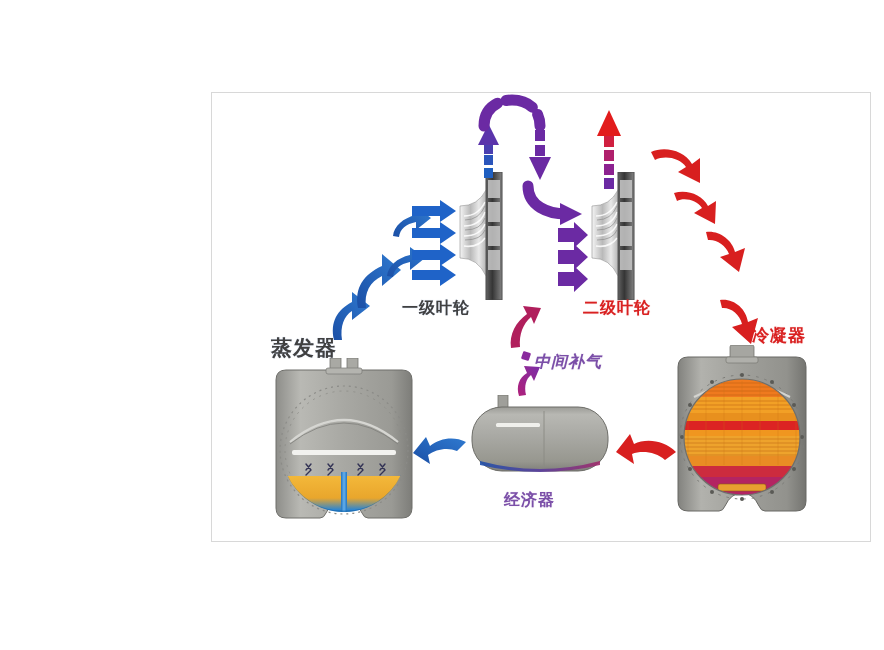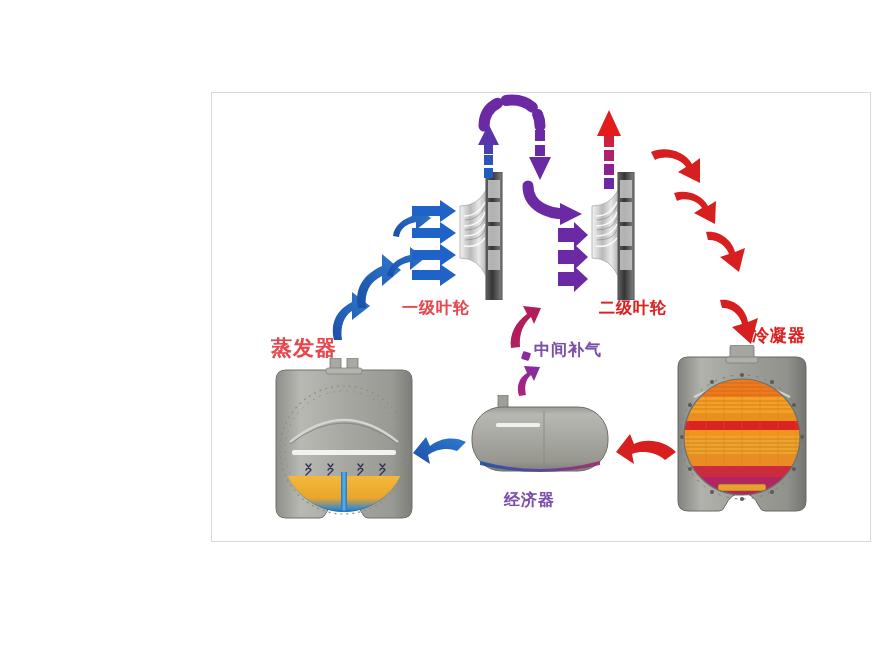--- a/index.html
+++ b/index.html
@@ -7,30 +7,30 @@
        font-family:"DejaVu Sans","Liberation Sans",sans-serif;}
   #stage{position:relative;width:884px;height:650px;background:#ffffff;}
 
   
   #frame{position:absolute;left:211px;top:92px;width:660px;height:450px;
          background:#ffffff;border:1px solid #d8d8d8;box-sizing:border-box;}
 
   
   .label{position:absolute;font-weight:bold;white-space:nowrap;
          letter-spacing:1px;}
-  .lbl-blue{color:#ef4444;text-shadow:0 0 1px rgba(63,111,196,.35);}
+  .lbl-blue{color:#404040;text-shadow:0 0 1px rgba(63,111,196,.35);}
   .lbl-red{color:#d92121;text-shadow:0 0 1px rgba(217,33,33,.35);}
   .lbl-purple{color:#7b4fa8;text-shadow:0 0 1px rgba(123,79,168,.35);}
 
   #label-evaporator{left:271px;top:334px;font-size:21px;}
   #label-stage1{left:402px;top:298px;font-size:16px;}
-  #label-stage2{left:599px;top:298px;font-size:16px;}
+  #label-stage2{left:583px;top:298px;font-size:16px;}
   #label-condenser{left:752px;top:324px;font-size:17px;}
   #label-economizer{left:504px;top:490px;font-size:16px;text-align:right;}
-  #label-injection{left:534px;top:340px;font-size:16px;}
+  #label-injection{left:534px;top:352px;font-size:16px;font-style:italic;}
 
   
   .vessel{position:absolute;}
   .vessel svg{display:block;}
 
   
   .impeller{position:absolute;}
 
   
   #arrows{position:absolute;left:0;top:0;width:884px;height:650px;

